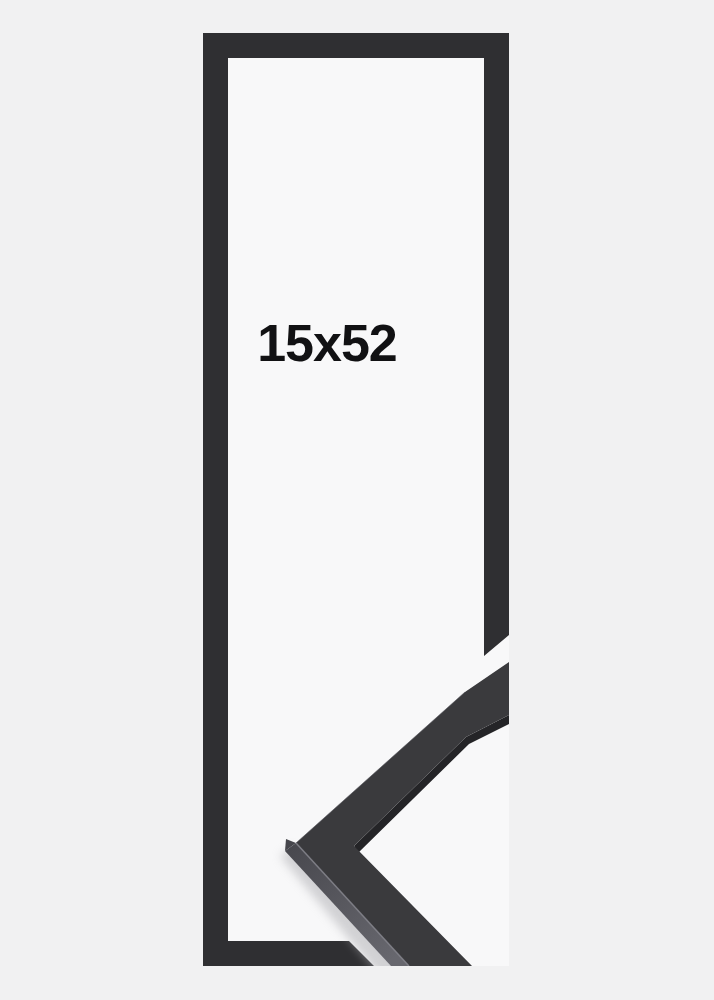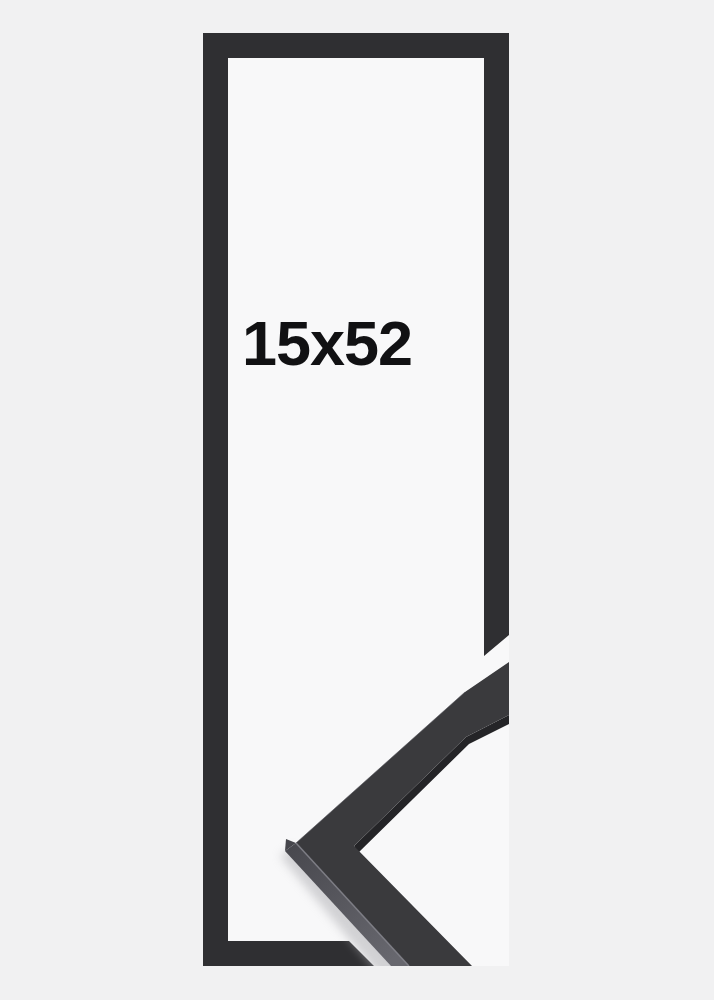--- a/index.html
+++ b/index.html
@@ -24,21 +24,21 @@
     display: block;
   }
   .size-label {
     position: absolute;
     left: 203px;
     top: 303px;
     width: 248px;
     height: 80px;
     line-height: 80px;
     text-align: center;
-    font-size: 63px;
+    font-size: 52px;
     font-weight: bold;
     letter-spacing: -1px;
     color: #111113;
     user-select: none;
   }
 </style>
 </head>
 <body style="background: rgb(241, 241, 242);">
 
 <div class="stage">

